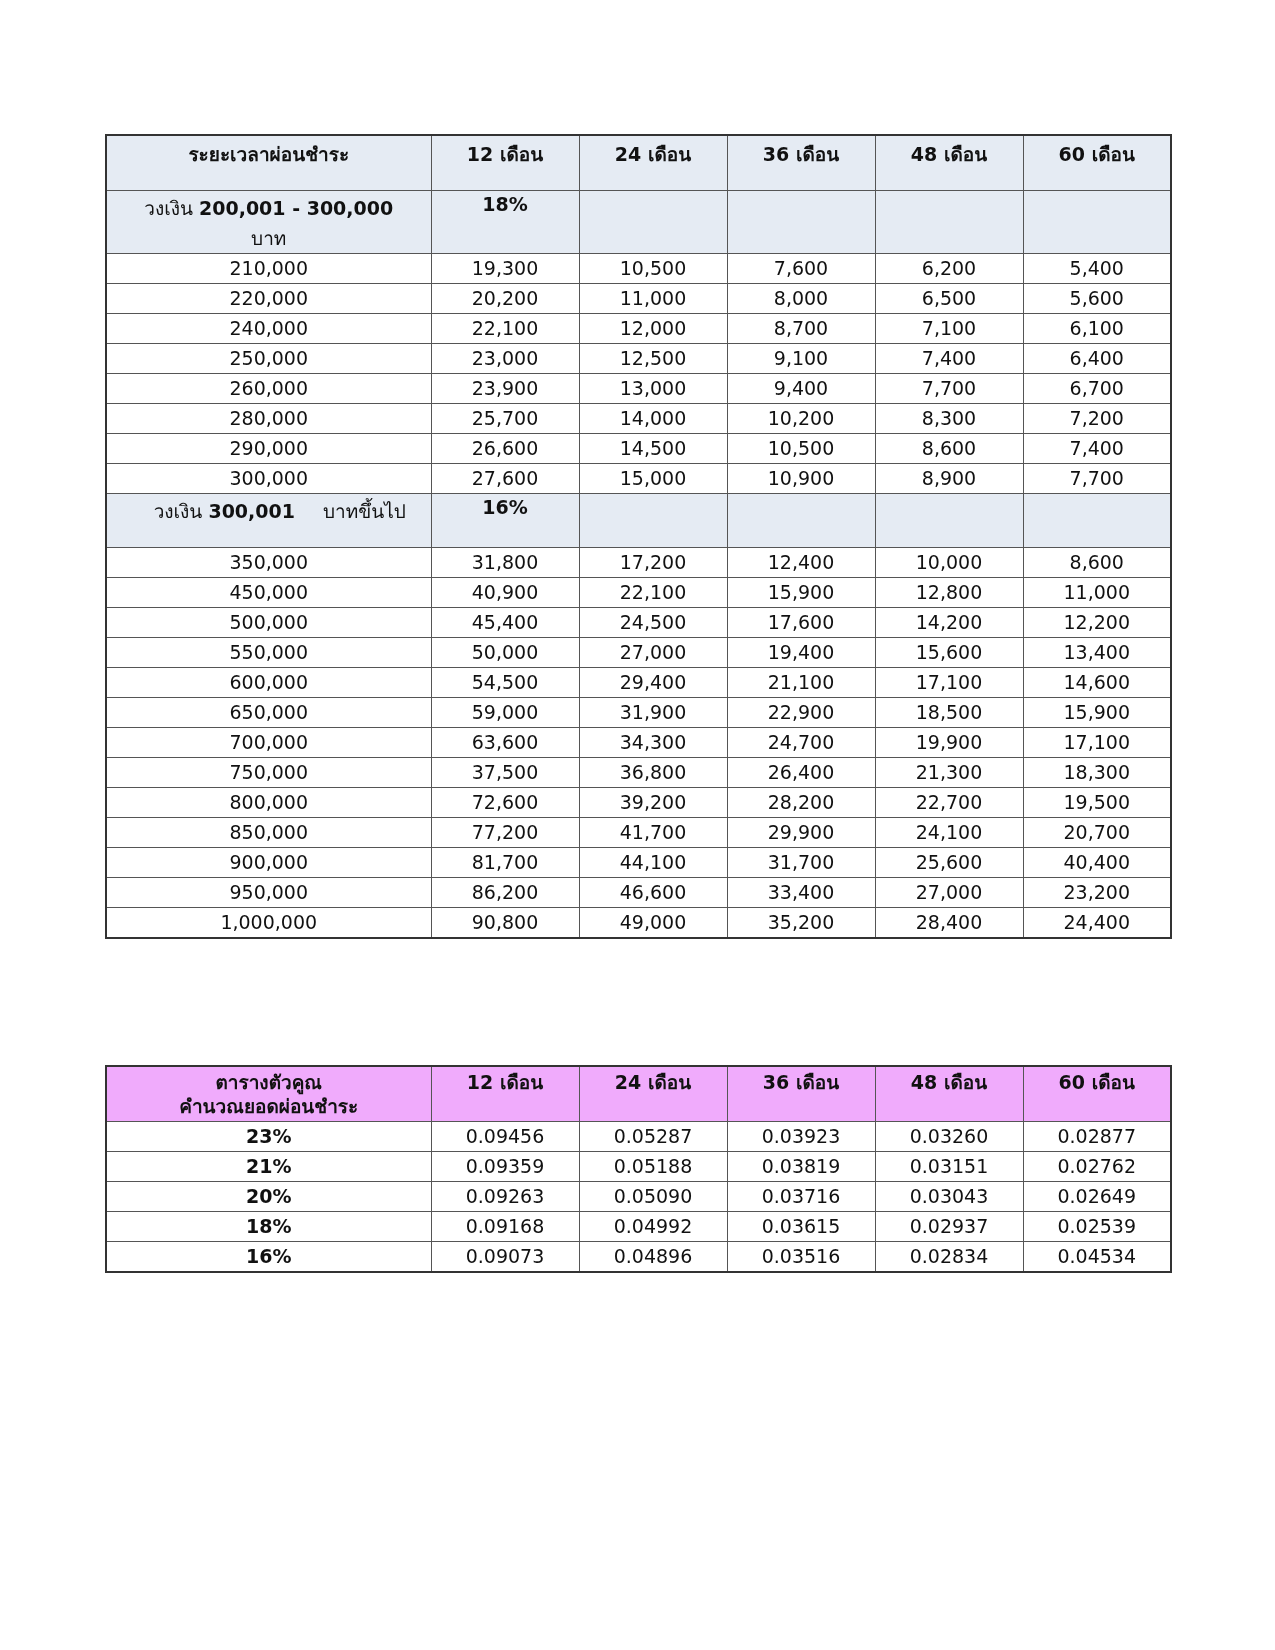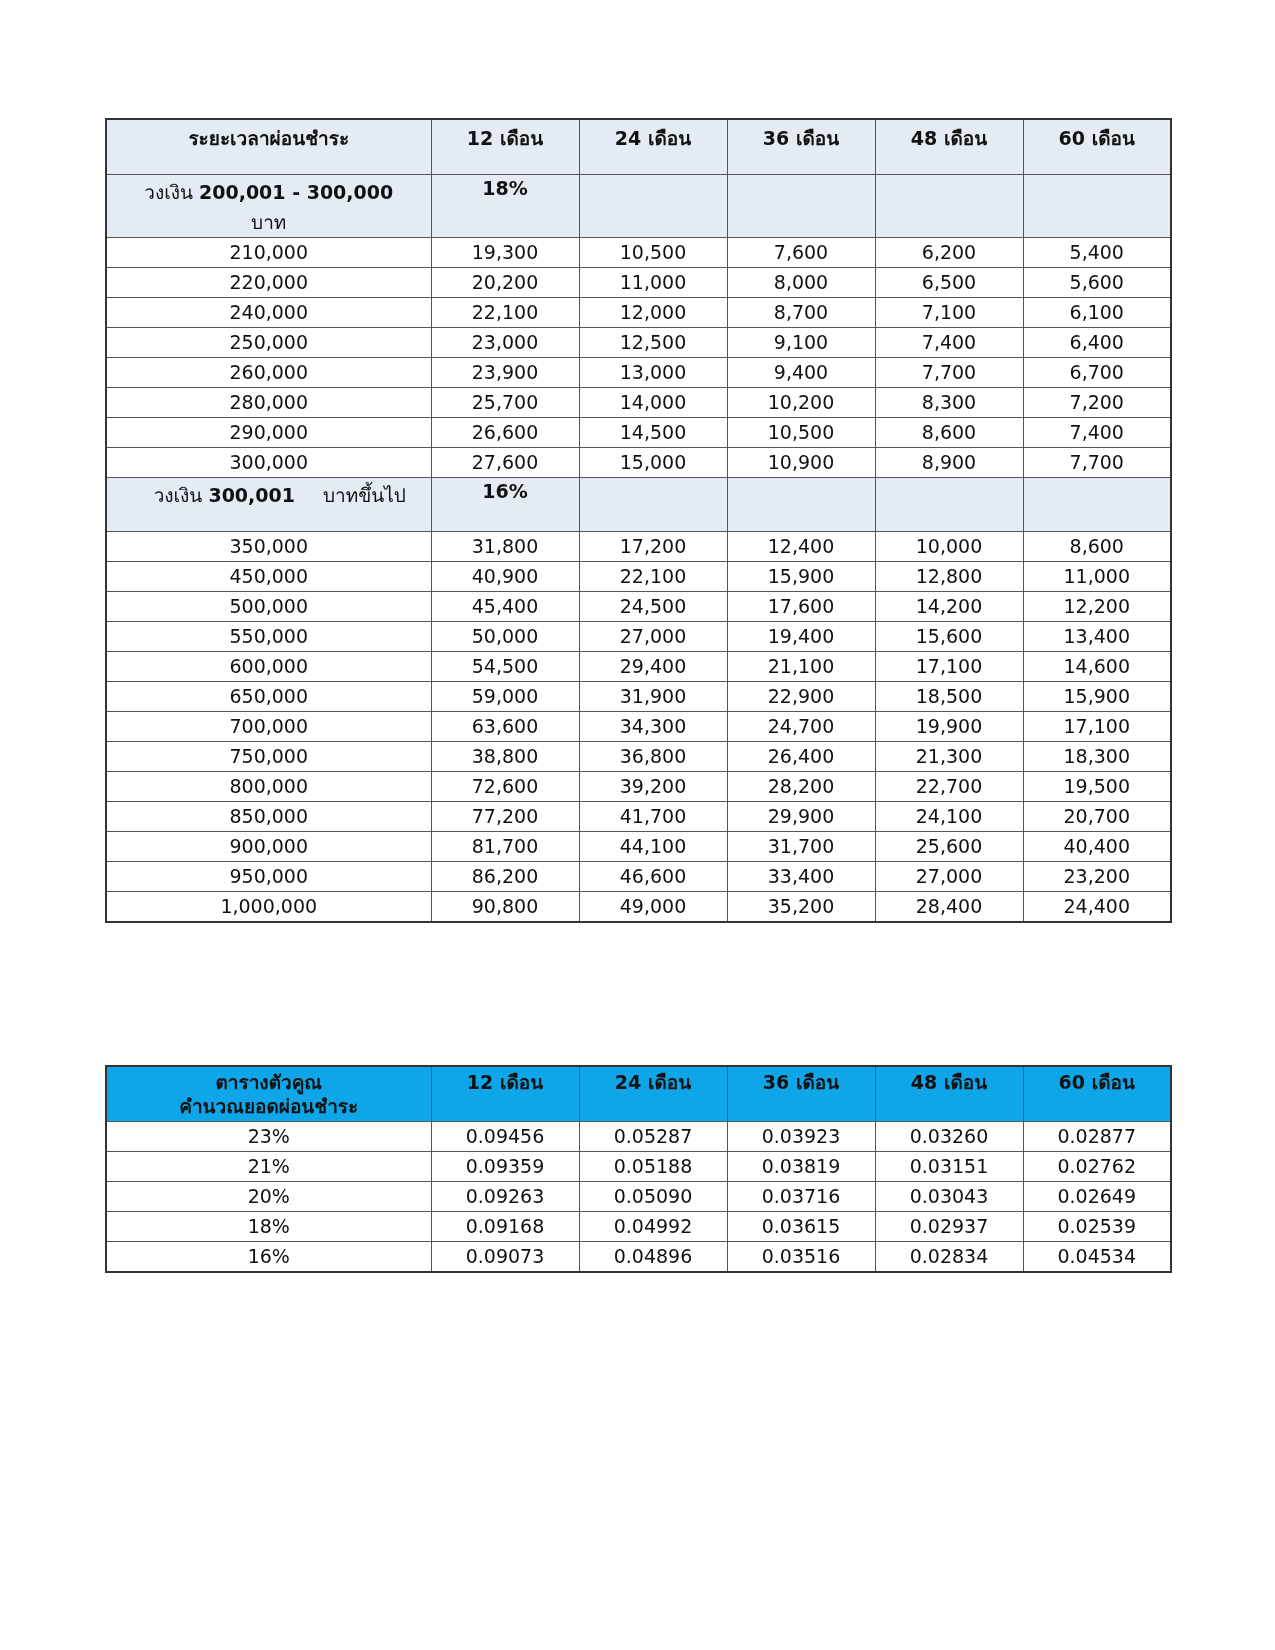--- a/index.html
+++ b/index.html
@@ -1,29 +1,29 @@
 <!DOCTYPE html>
 <html><head>
 <meta charset="utf-8">
 <style>
   html, body { margin: 0; padding: 0; background: #ffffff; }
   body { width: 1275px; height: 1650px; position: relative; font-family: "DejaVu Sans", "Liberation Sans", sans-serif; color: #111; }
   table { border-collapse: collapse; position: absolute; left: 105px; width: 1065px; table-layout: fixed; border: 2px solid #333; }
-  #table-main { top: 118px; }
+  #table-main { top: 134px; }
   #table-mult { top: 1065px; }
   col.c0 { width: 325px; }
   col.cn { width: 148px; }
   td, th { border: 1px solid #555; padding: 0; text-align: center; font-size: 19px; font-weight: normal; }
   .hdr td { background: #e5ebf3; height: 51px; vertical-align: top; padding-top: 3px; font-weight: bold; font-size: 19px; }
   .grp td { background: #e5ebf3; height: 51px; vertical-align: top; padding-top: 2px; font-weight: bold; }
   .grp td .light { font-weight: normal; margin-left: 22px; }
   .row td { height: 29px; line-height: 29px; }
-  .mhdr td { background: #0ea5e9; height: 51px; vertical-align: top; padding-top: 3px; font-weight: bold; line-height: 24px; }
+  .mhdr td { background: #f0abfc; height: 51px; vertical-align: top; padding-top: 3px; font-weight: bold; line-height: 24px; }
   .mrow td { height: 29px; line-height: 29px; }
-  .mrow td.rate { font-weight: normal; }
+  .mrow td.rate { font-weight: bold; }
 </style>
 </head>
 <body>
 
 <table id="table-main">
   <colgroup>
       <col class="c0">
       <col class="cn">
       <col class="cn">
       <col class="cn">
@@ -170,21 +170,21 @@
       <tr class="row">
         <td>700,000</td>
         <td>63,600</td>
         <td>34,300</td>
         <td>24,700</td>
         <td>19,900</td>
         <td>17,100</td>
       </tr>
       <tr class="row">
         <td>750,000</td>
-        <td>38,800</td>
+        <td>37,500</td>
         <td>36,800</td>
         <td>26,400</td>
         <td>21,300</td>
         <td>18,300</td>
       </tr>
       <tr class="row">
         <td>800,000</td>
         <td>72,600</td>
         <td>39,200</td>
         <td>28,200</td>

